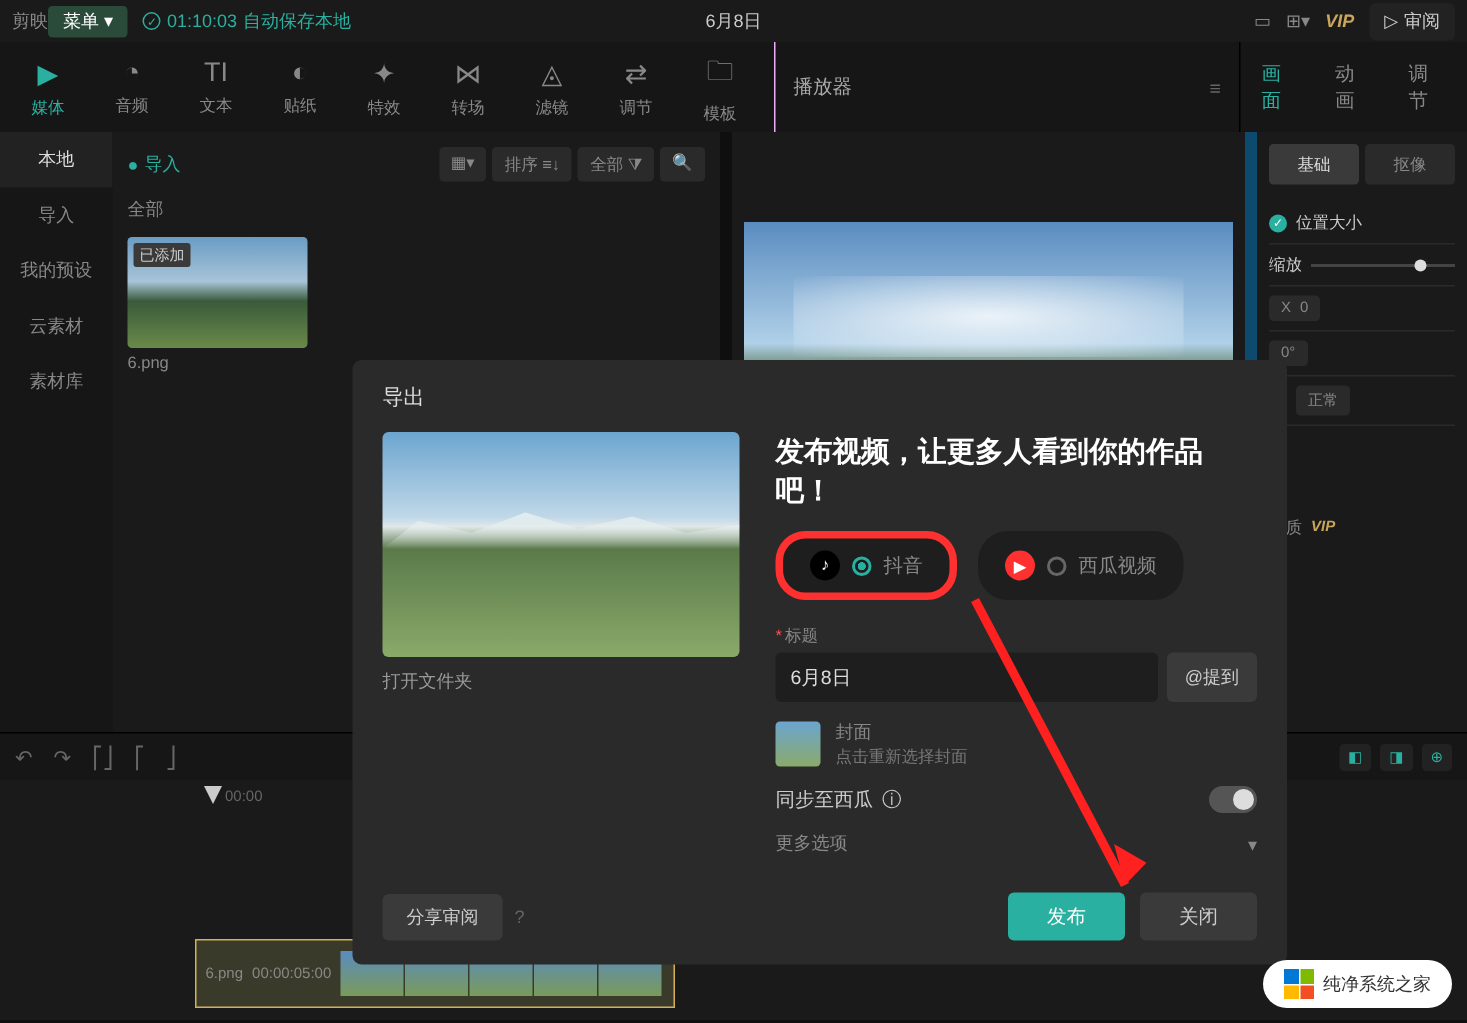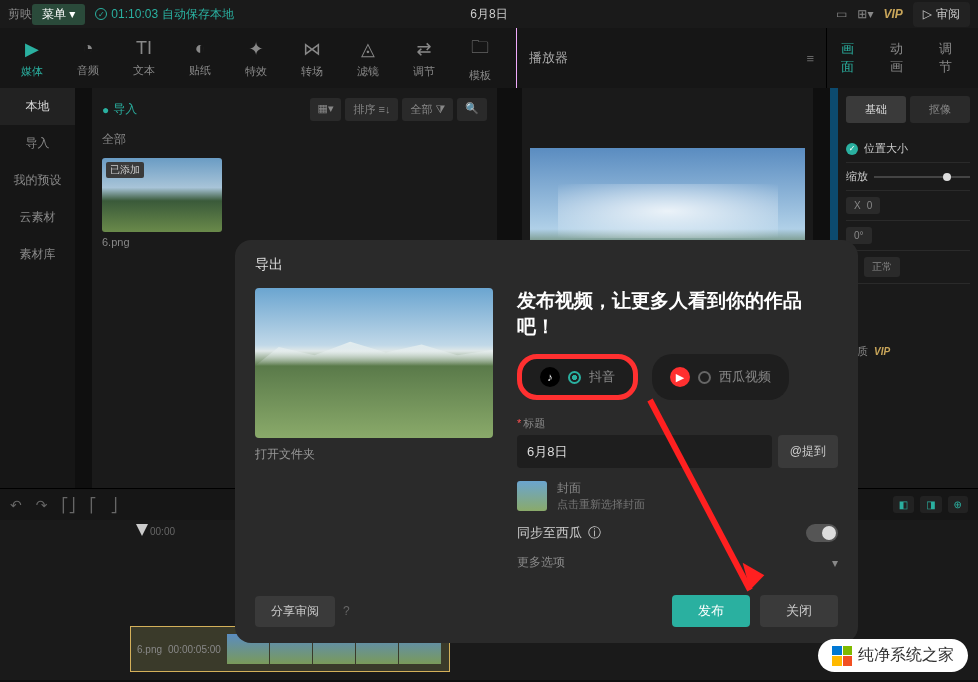--- a/index.html
+++ b/index.html
@@ -20,21 +20,21 @@
     .tool-item { width: 56px; display: flex; flex-direction: column; align-items: center; justify-content: center; gap: 4px; font-size: 11px; color: #888; }
     .tool-item.active { color: #2ab0a0; }
     .tool-icon { font-size: 18px; }
     .player-header { flex: 1; display: flex; align-items: center; padding: 0 12px; font-size: 13px; color: #aaa; border-left: 1px solid #f0abfc; margin-left: 8px; }
     .player-menu { margin-left: auto; color: #666; }
     .props-header { width: 148px; display: flex; align-items: center; font-size: 13px; border-left: 1px solid #000; }
     .props-tab { padding: 0 14px; color: #888; }
     .props-tab.active { color: #2ab0a0; }
     
     
-    .main { display: flex; height: 400px; gap: 17px; }
+    .main { display: flex; height: 400px; }
     .sidebar { width: 75px; background: #161616; }
     .side-item { padding: 10px 0; text-align: center; font-size: 12px; }
     .side-item.active { background: #222; color: #ddd; }
     
     .media-panel { width: 405px; background: #1a1a1a; padding: 10px; }
     .media-top { display: flex; align-items: center; gap: 8px; margin-bottom: 10px; }
     .import-btn { color: #2ab0a0; display: flex; gap: 4px; align-items: center; font-size: 12px; }
     .media-tools { margin-left: auto; display: flex; gap: 4px; }
     .tool-chip { background: #2a2a2a; padding: 4px 8px; border-radius: 3px; font-size: 11px; }
     .all-label { font-size: 12px; margin-bottom: 10px; }
@@ -66,21 +66,21 @@
     .tl-chip { background: #222; padding: 3px 6px; border-radius: 3px; font-size: 10px; color: #2ab0a0; }
     .timeline-body { background: #1a1a1a; height: 160px; padding: 6px 0 0 130px; }
     .playhead { position: relative; height: 20px; }
     .playhead-mark { position: absolute; left: 6px; top: -2px; width: 12px; height: 12px; background: #ccc; clip-path: polygon(0 0, 100% 0, 50% 100%); }
     .time-label { position: absolute; left: 20px; font-size: 10px; color: #666; }
     .clip { margin-top: 80px; width: 320px; height: 46px; border: 1px solid #d4b05a; background: #3a3a2a; display: flex; align-items: center; padding: 0 6px; gap: 6px; font-size: 10px; }
     .clip-thumbs { display: flex; gap: 1px; }
     .clip-thumb { width: 42px; height: 30px; background: linear-gradient(to bottom, #5a8cc0, #7a9a5a); }
     
     
-    .dialog-overlay { position: absolute; top: 240px; left: 235px; width: 623px; background: #2a2a2a; border-radius: 16px; padding: 16px 20px; z-index: 100; }
+    .dialog-overlay { position: absolute; top: 240px; left: 235px; width: 623px; background: #2a2a2a; border-radius: 6px; padding: 16px 20px; z-index: 100; }
     .dialog-title { color: #ddd; font-size: 14px; margin-bottom: 14px; }
     .dialog-body { display: flex; gap: 24px; }
     .dialog-left { width: 238px; }
     .export-preview { width: 238px; height: 150px; background: linear-gradient(to bottom, #6ba5d0 0%, #c0d8e8 38%, #e0e8e8 42%, #5a7a4a 52%, #8aaa6a 100%); border-radius: 4px; position: relative; }
     .mountain { position: absolute; bottom: 48%; left: 0; right: 0; height: 18%; background: linear-gradient(to bottom, #e8f0f0, transparent); clip-path: polygon(0 100%, 10% 30%, 25% 60%, 40% 10%, 55% 50%, 70% 20%, 85% 60%, 100% 40%, 100% 100%); }
     .open-folder { font-size: 12px; margin-top: 8px; color: #999; }
     .dialog-right { flex: 1; }
     .publish-title { color: #fff; font-size: 19px; font-weight: bold; margin-bottom: 14px; }
     .platform-row { display: flex; gap: 14px; margin-bottom: 16px; position: relative; }
     .platform-btn { display: flex; align-items: center; gap: 8px; background: #1e1e1e; border-radius: 20px; padding: 8px 18px; font-size: 13px; }
@@ -107,21 +107,21 @@
     .share-btn { background: #3a3a3a; padding: 7px 16px; border-radius: 4px; font-size: 12px; color: #ccc; }
     .help-icon { margin-left: 8px; color: #666; font-size: 12px; }
     .footer-right { margin-left: auto; display: flex; gap: 10px; }
     .publish-btn { background: #2ab0a0; color: #fff; padding: 7px 26px; border-radius: 4px; font-size: 13px; }
     .close-btn { background: #3a3a3a; padding: 7px 26px; border-radius: 4px; font-size: 13px; color: #ccc; }
     
     
     .red-arrow { position: absolute; top: 390px; left: 640px; z-index: 200; pointer-events: none; }
     
     
-    .watermark { position: absolute; bottom: 10px; right: 10px; background: #fff; padding: 6px 14px; border-radius: 18px; display: flex; align-items: center; gap: 6px; font-size: 16px; color: #333; z-index: 300; }
+    .watermark { position: absolute; bottom: 10px; right: 10px; background: #fff; padding: 6px 14px; border-radius: 18px; display: flex; align-items: center; gap: 6px; font-size: 12px; color: #333; z-index: 300; }
     .wm-logo { width: 20px; height: 20px; display: grid; grid-template: 1fr 1fr / 1fr 1fr; gap: 1px; }
     .wm-sq { background: #0078d4; }
     .wm-sq:nth-child(2) { background: #7fba00; }
     .wm-sq:nth-child(3) { background: #ffb900; }
     .wm-sq:nth-child(4) { background: #f25022; }
   </style>
 </head>
 <body>
 
 <div class="topbar">

